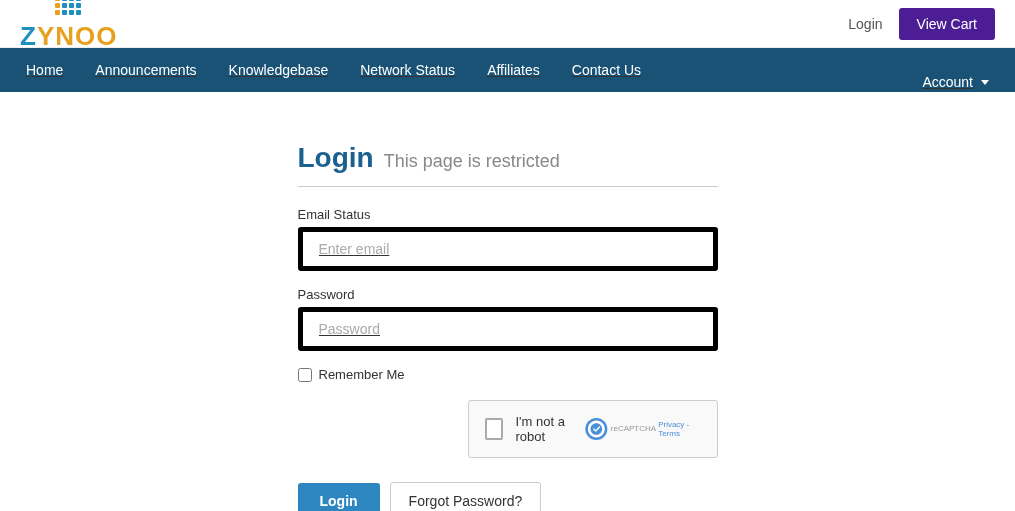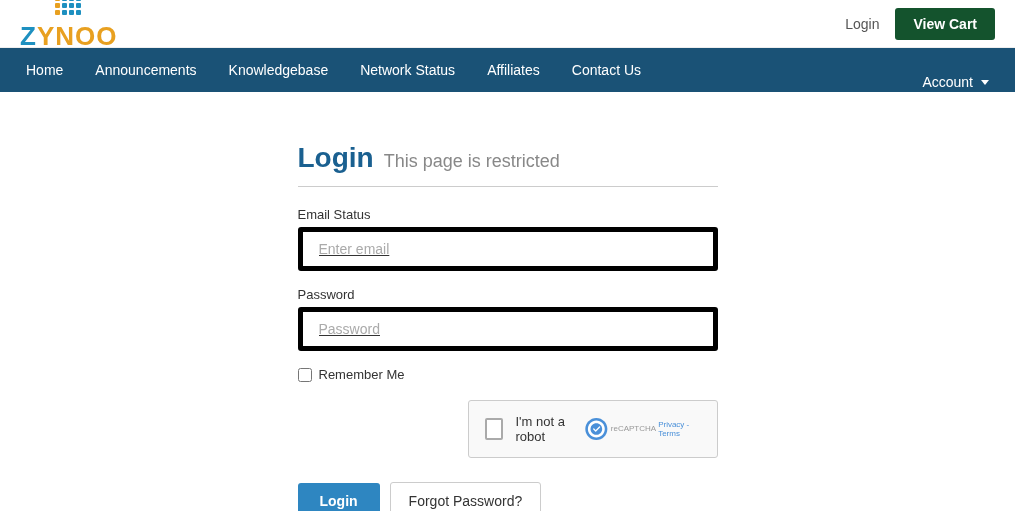--- a/index.html
+++ b/index.html
@@ -34,38 +34,39 @@
       align-items: center;
       gap: 16px;
     }
     .top-login-link {
       color: #555;
       font-size: 14px;
       text-decoration: none;
       cursor: pointer;
     }
     .view-cart-btn {
-      background: #14532d;
+      background: #4c1d95;
       color: #fff;
       border: none;
       padding: 8px 18px;
       font-size: 14px;
-      font-weight: bold;
+      font-weight: normal;
       cursor: pointer;
       border-radius: 3px;
     }
 
     
     .nav-bar {
       background: #1a5276;
       display: flex;
       align-items: center;
       justify-content: space-between;
       height: 44px;
       padding: 0 10px;
+      text-decoration: underline;
     }
     .nav-left {
       display: flex;
       align-items: center;
     }
     .nav-item {
       color: #fff;
       font-size: 14px;
       padding: 0 16px;
       height: 44px;

